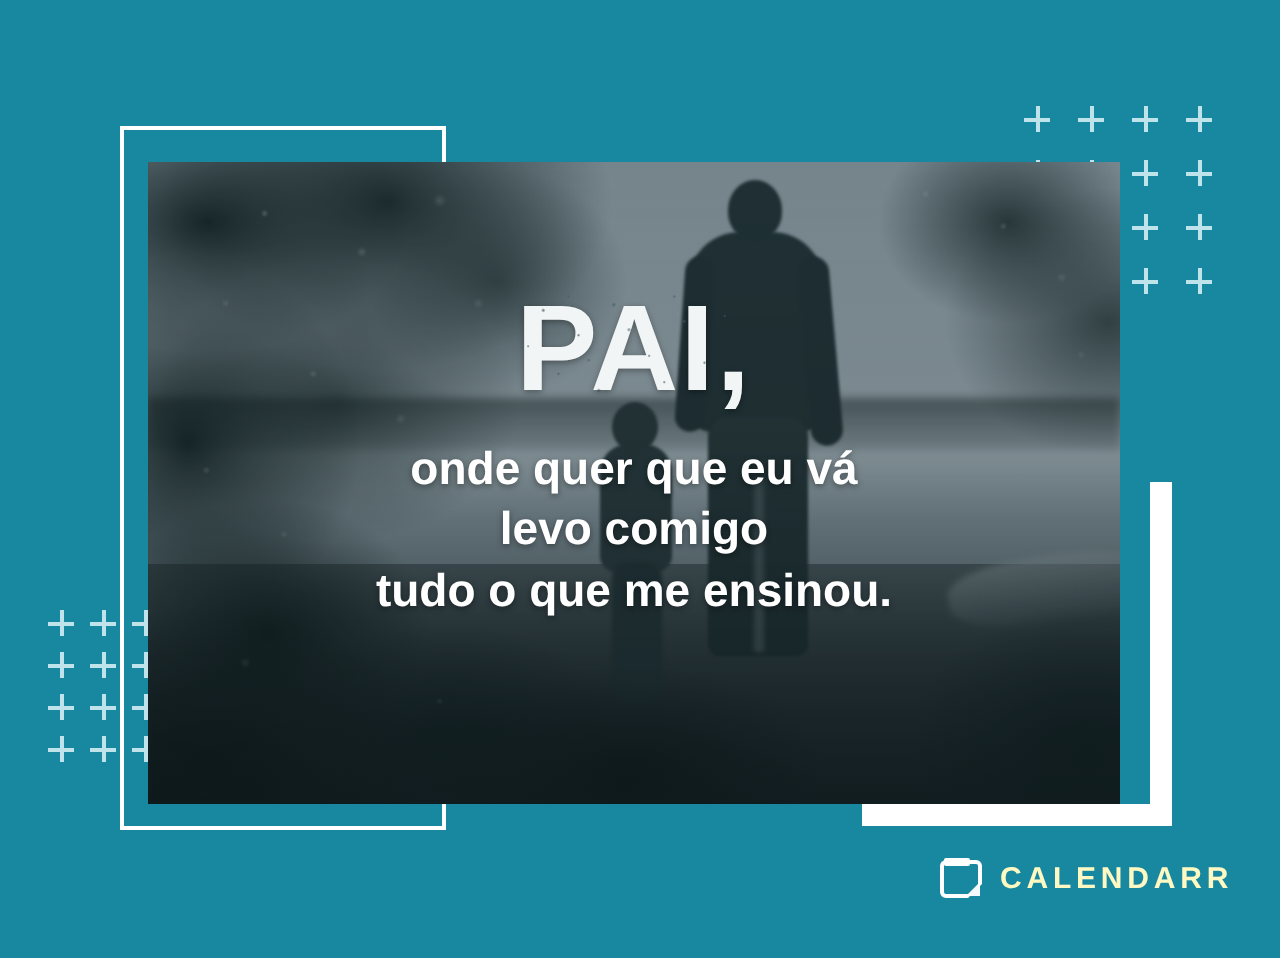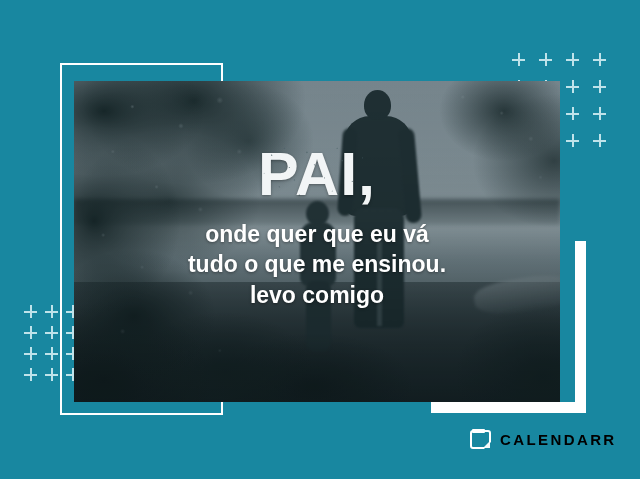--- a/index.html
+++ b/index.html
@@ -382,21 +382,21 @@
   #logo-mark .fold2 {
     position: absolute;
     right: 1px;
     bottom: 1px;
     width: 0; height: 0;
     border-left: 7px solid transparent;
     border-bottom: 7px solid #ffffff;
     opacity: .95;
   }
   #logo-text {
-    color: #000000;
+    color: #fef9c3;
     font-size: 15px;
     font-weight: bold;
     letter-spacing: 2.4px;
   }
 </style>
 </head>
 <body>
 
 <div id="canvas">
 
@@ -459,22 +459,22 @@
     </div>
     <div class="foliage"></div>
     <div class="leaves"></div>
     <div class="grade"></div>
   </div>
 
   <div id="quote">
     <div id="headline">PAI,</div>
     <div id="subhead">
       <span class="line">onde quer que eu vá</span>
+      <span class="line">levo comigo</span>
       <span class="line">tudo o que me ensinou.</span>
-      <span class="line">levo comigo</span>
     </div>
   </div>
 
   <div id="logo">
     <span id="logo-mark">
       <span class="body"></span>
       <span class="tab"></span>
       <span class="fold"></span>
       <span class="fold2"></span>
     </span>

